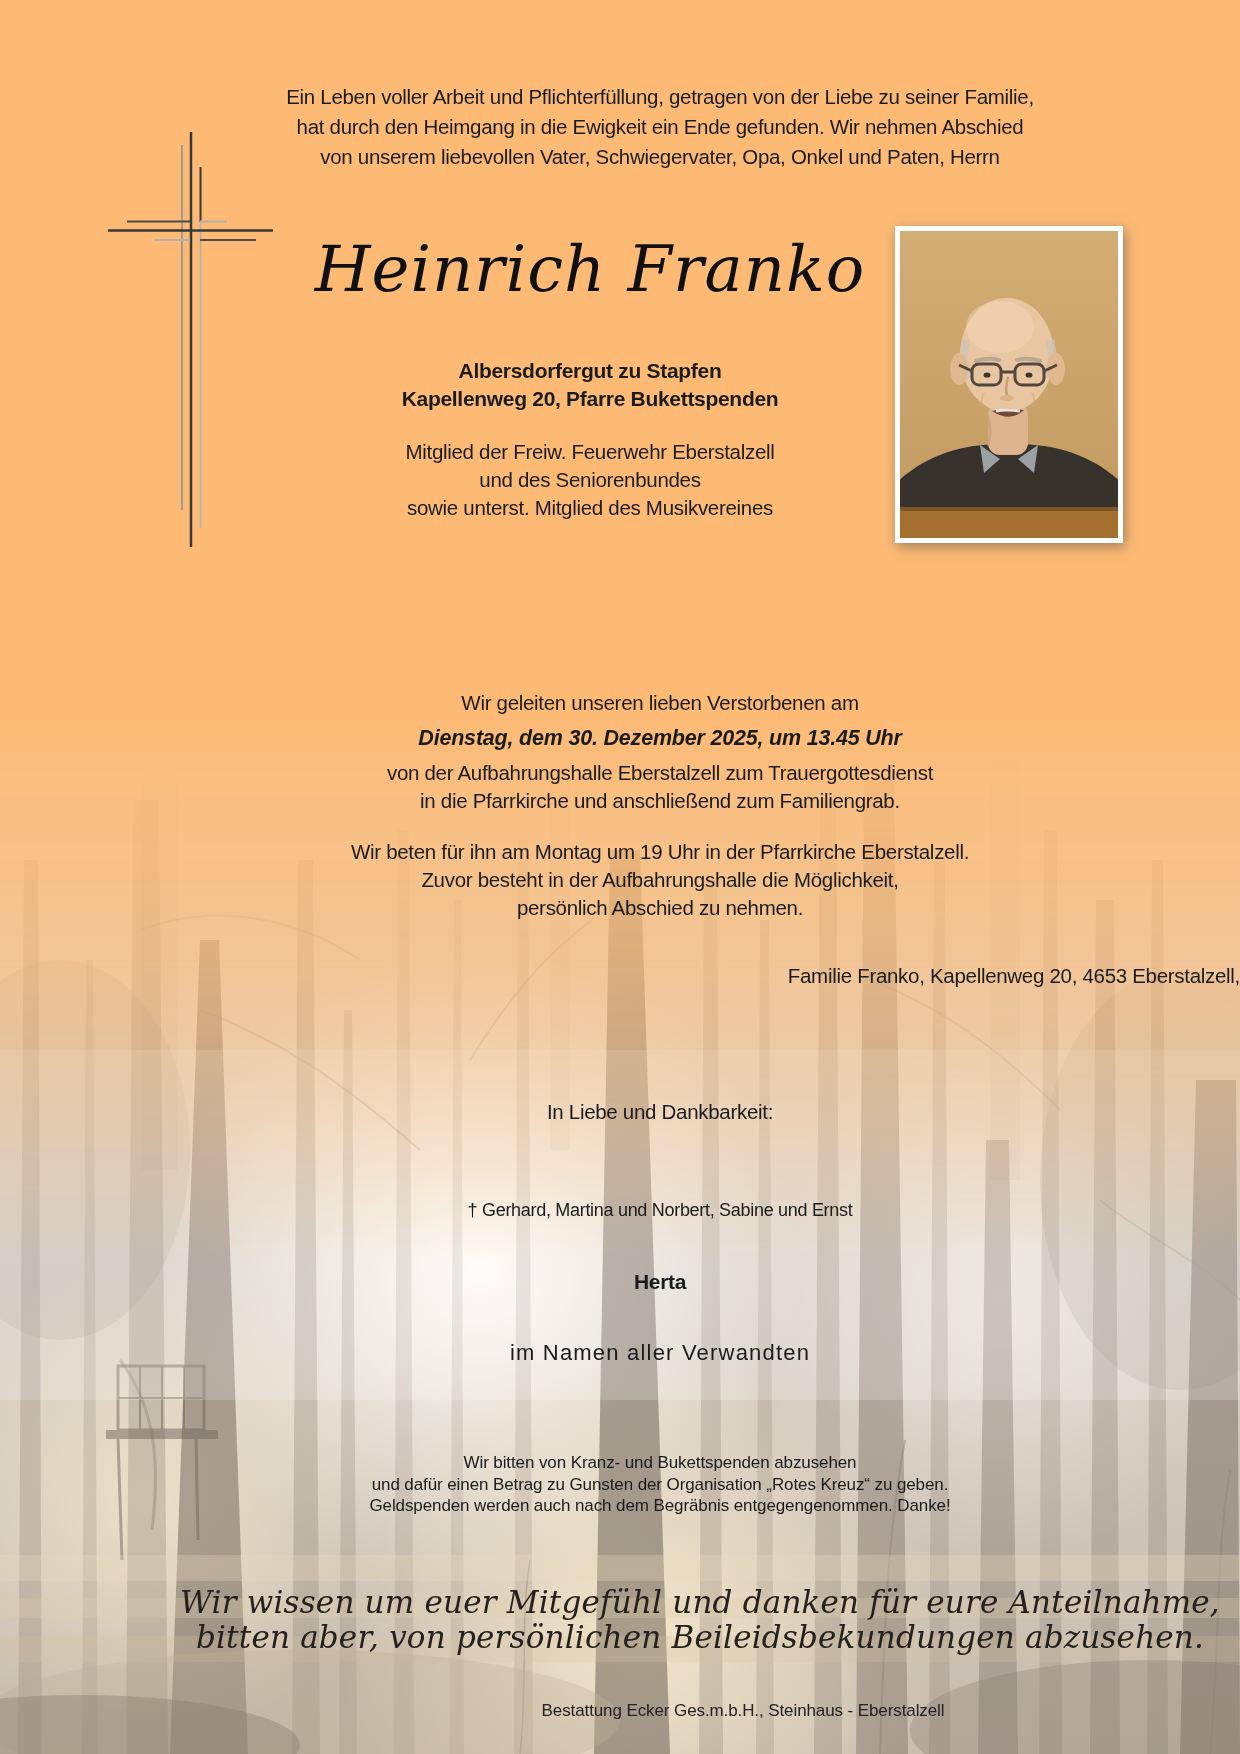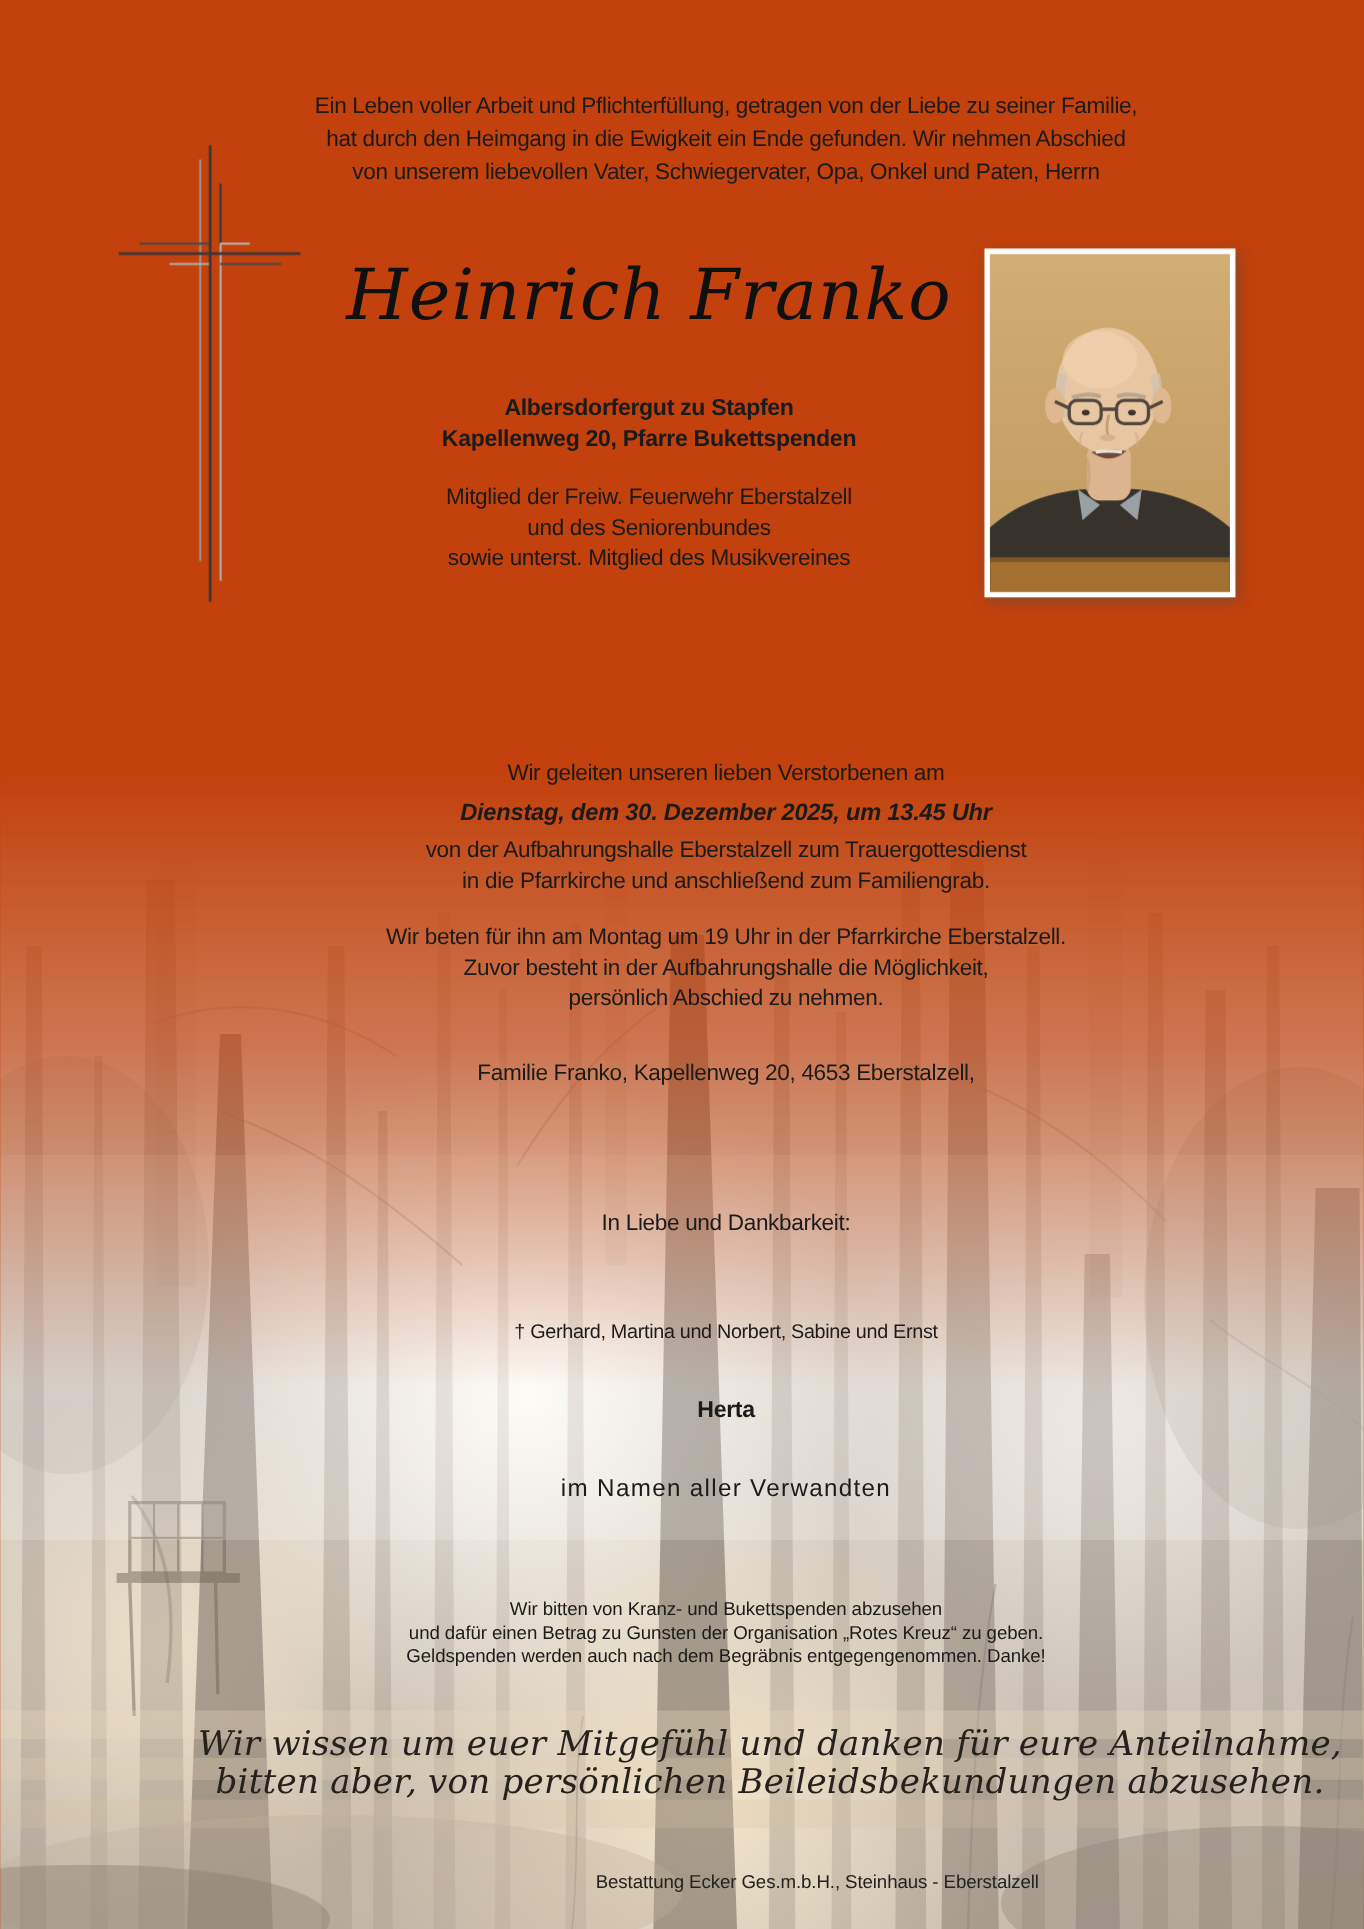--- a/index.html
+++ b/index.html
@@ -1,41 +1,41 @@
 <!DOCTYPE html>
 <html><head>
 <meta charset="utf-8">
 <style>
   html,body { margin:0; padding:0; background:#e8e8e8; }
   .page {
     position:relative; width:1240px; height:1754px; margin:0 auto;
-    background:#c2410c; overflow:hidden;
+    background:#fdba74; overflow:hidden;
     font-family:"Liberation Sans", sans-serif; color:#1b1b1b;
   }
   .forest {
     position:absolute; left:0; top:0; z-index:0; pointer-events:none;
   }
   .tb { position:absolute; text-align:center; letter-spacing:-0.3px; z-index:2; }
   .col-main   { left:80px;  width:1160px; }  
   .col-left   { left:160px; width:860px;  }  
-  .col-script { left:180px; width:1040px; }  
+  .col-script { left:180px; width:1040px;margin-top:17px; }  
   .col-footer { left:243px; width:1000px; }  
 
   .intro        { top:82px;  font-size:20.5px; line-height:30px; }
   .deceased-name{
     top:234px; font-family:"DejaVu Serif", serif; font-style:italic;
     font-size:64px; letter-spacing:1px; color:#101010; line-height:1.1;
   }
   .residence    { top:357px; font-weight:bold; font-size:21px; line-height:28px; }
   .memberships  { top:438px; font-size:20.5px; line-height:28px; }
   .death-notice { top:605px; font-size:20.5px; line-height:28px; }
   .funeral      { top:689px; font-size:20.5px; line-height:28px; }
   .funeral-date { font-weight:bold; font-size:21.5px; letter-spacing:-0.2px; margin:7px 0;font-style:italic; }
   .prayer       { top:838px; font-size:20.5px; line-height:28px; }
-  .issuer       { top:962px; font-size:20.5px; line-height:27px; }
+  .issuer       { top:962px; font-size:20.5px; line-height:27px;text-align:right; }
   .gratitude-heading { top:1100px; font-size:20.5px; }
   .children-line{ top:1200px; font-size:18px; font-weight:normal; }
   .name-verena  { top:1222px; font-size:21px; font-weight:bold; }
   .name-herta   { top:1270px; font-size:21px; font-weight:bold; }
   .closing-line { top:1340px; font-size:22px; letter-spacing:1.2px; }
   .donation     { top:1452px; font-size:17px;  line-height:21.5px; letter-spacing:-0.1px; }
   .condolence   {
     top:1568px; font-family:"DejaVu Serif", serif; font-style:italic;
     font-size:31px; line-height:35px; letter-spacing:0.2px; color:#26211c;
   }

